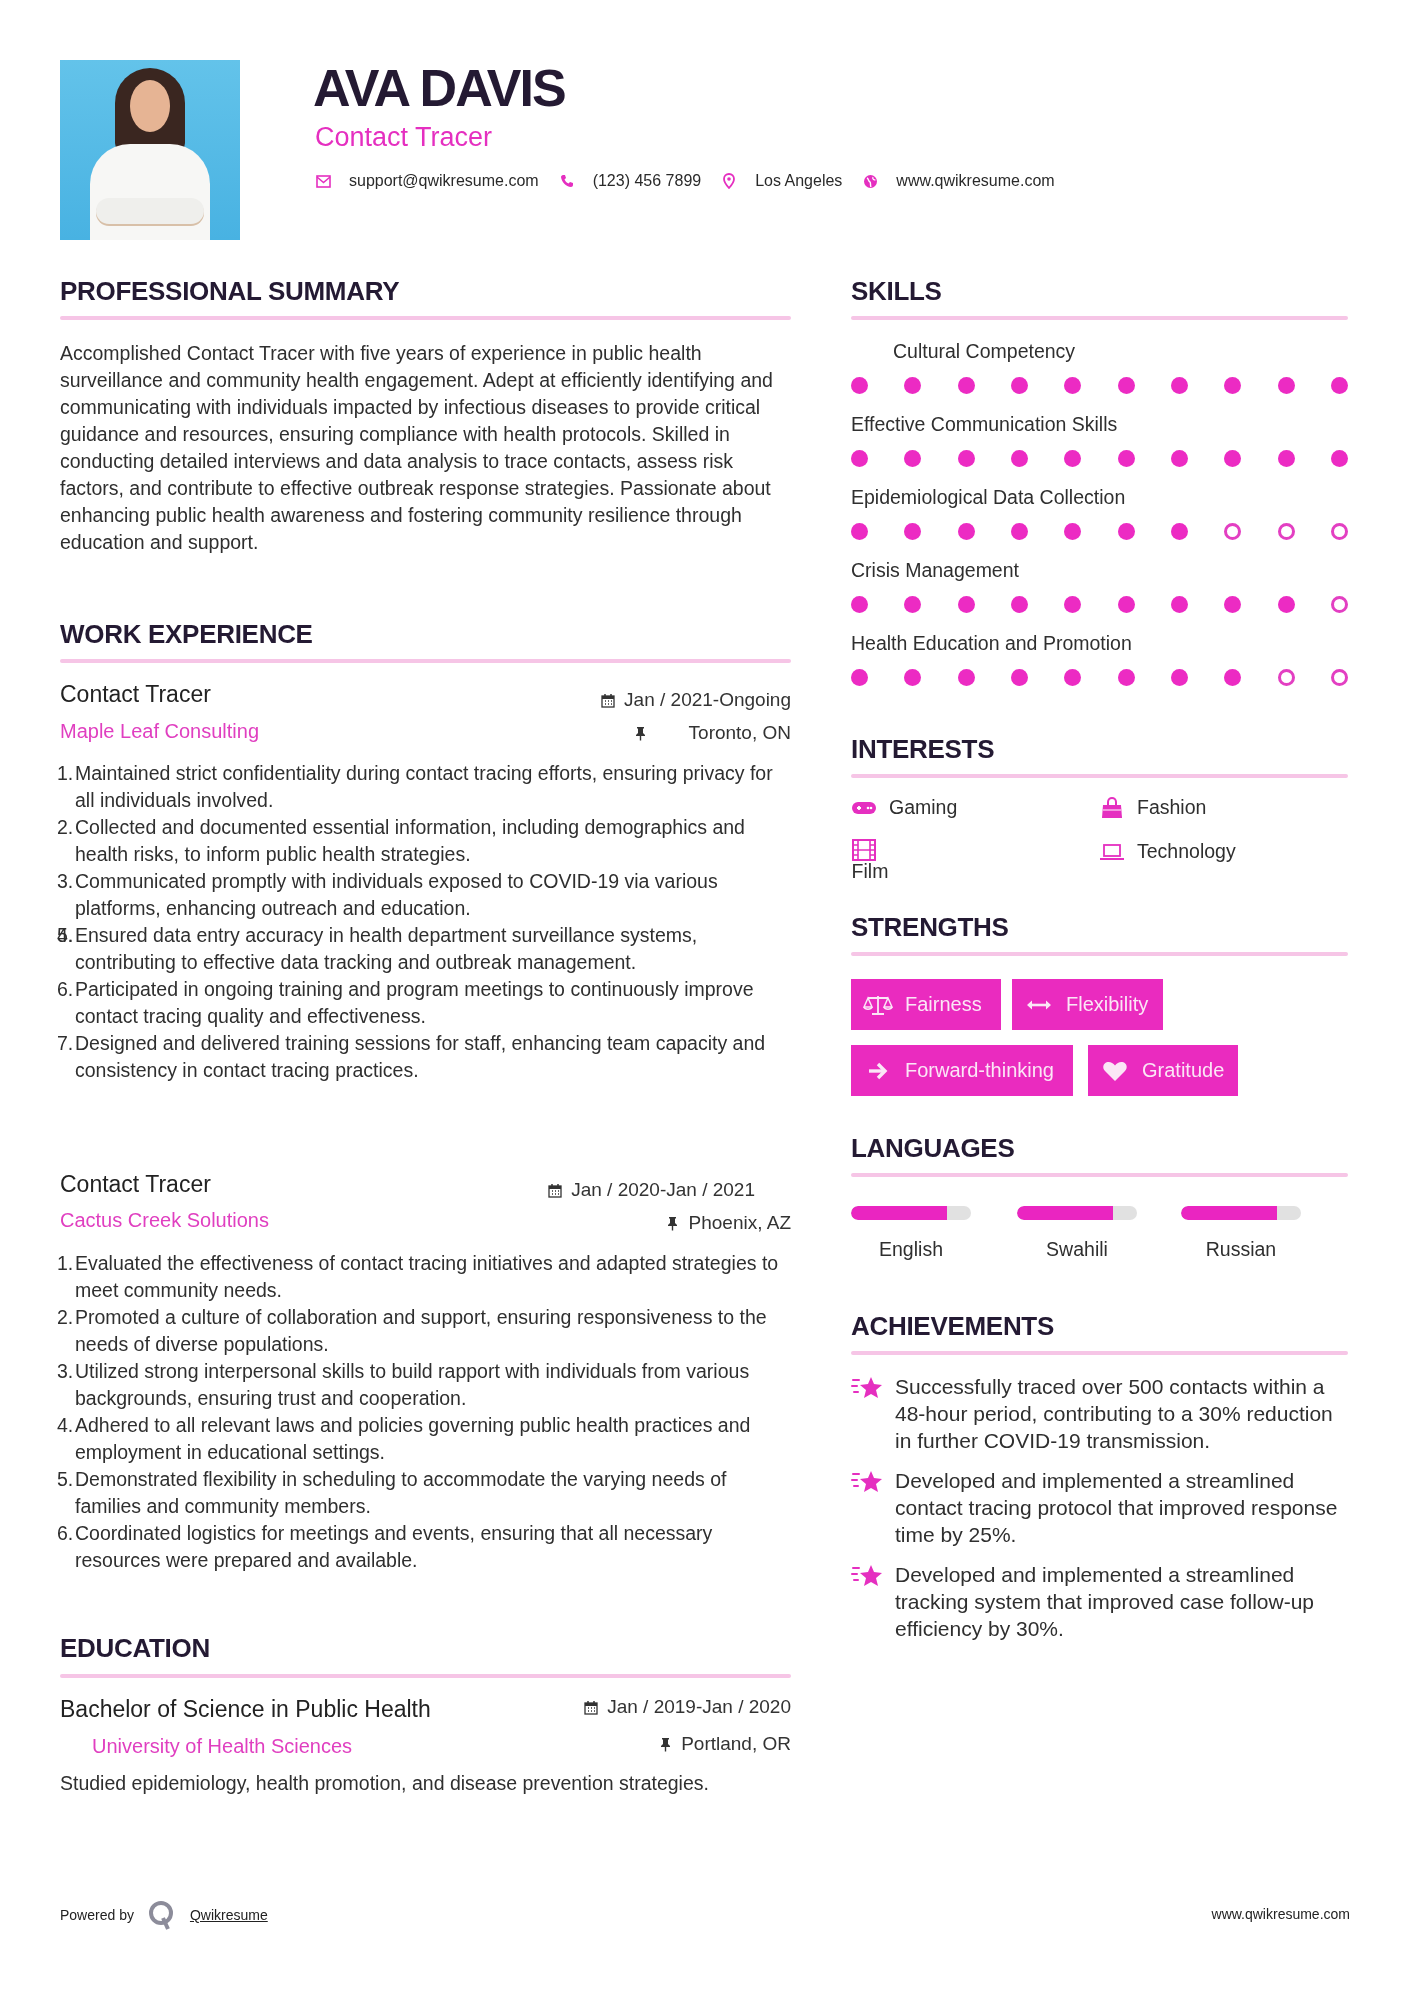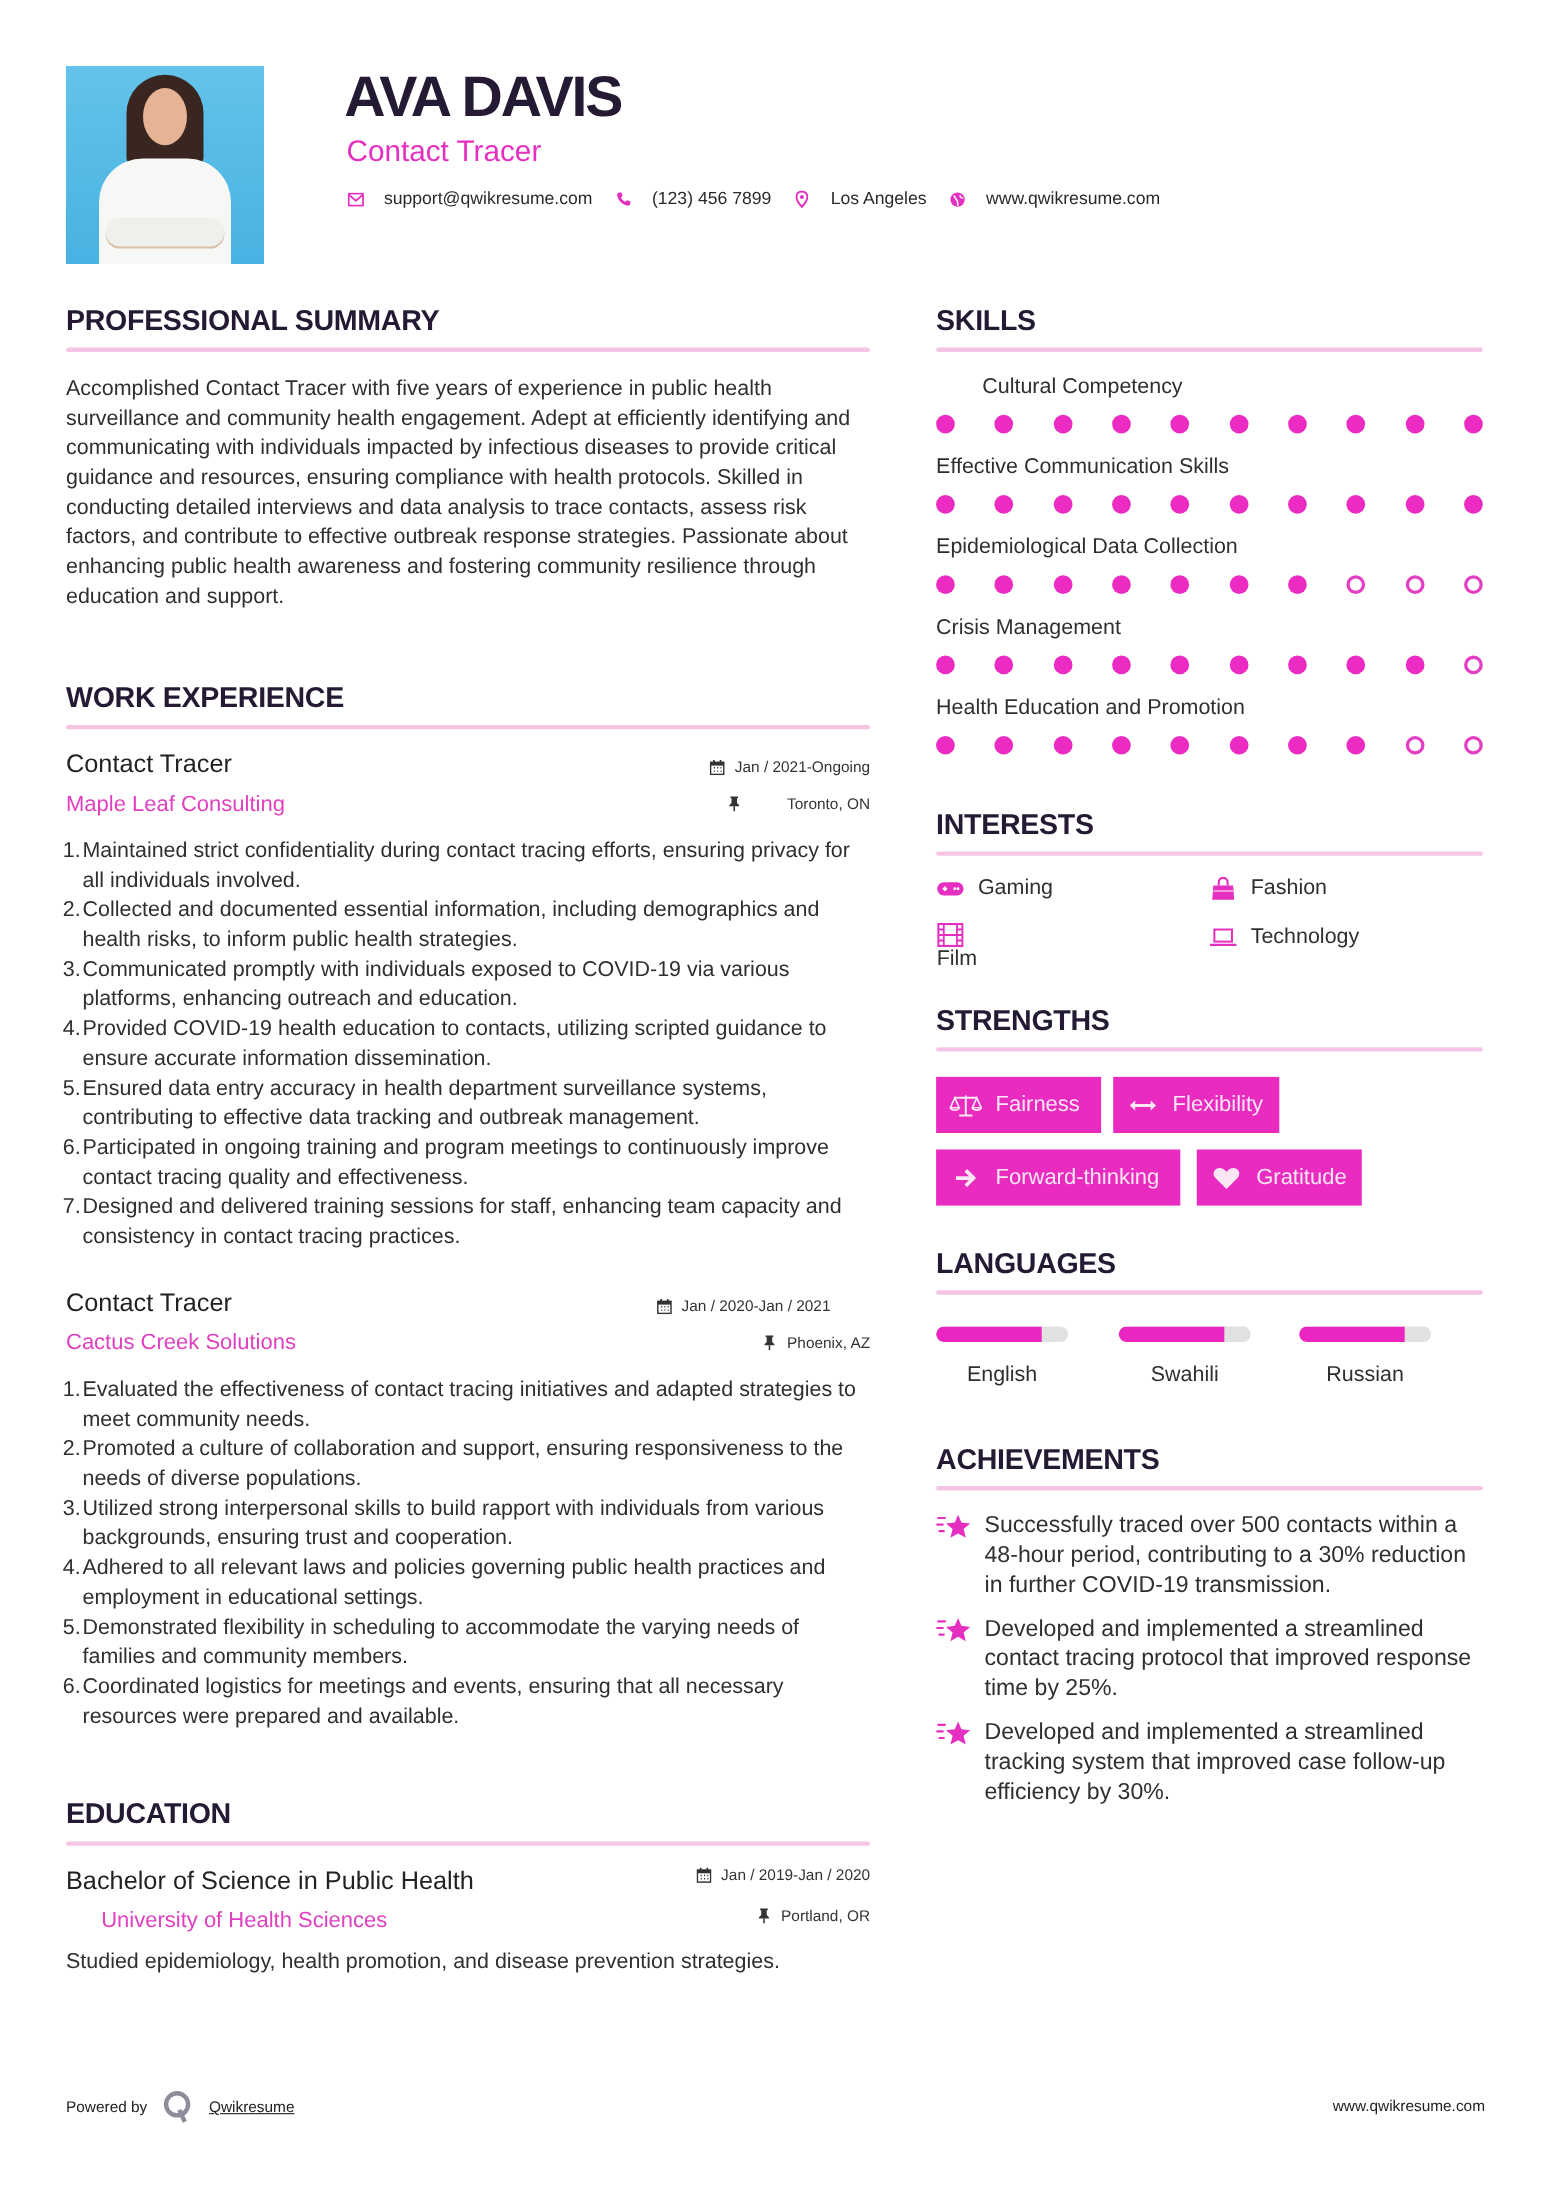--- a/index.html
+++ b/index.html
@@ -20,21 +20,21 @@
   .contacts .ci { display: flex; align-items: center; margin-right: 20px; }
   .contacts .ico { width: 16px; height: 16px; margin-right: 18px; display: inline-flex; align-items: center; justify-content: center; }
 
   .section-title { position: absolute; font-size: 26px; font-weight: 700; color: #241a33; letter-spacing: -0.3px; }
   .divider { position: absolute; height: 4px; background: #f6c5e6; border-radius: 2px; }
 
   .para { position: absolute; font-size: 19.5px; line-height: 27px; color: #2f2f2f; }
 
   .job-role { position: absolute; font-size: 23px; color: #222; }
   .job-company { position: absolute; font-size: 20px; color: #e03fc0; }
-  .meta { position: absolute; font-size: 14px; color: #333; display: flex; align-items: center; justify-content: flex-end; }
+  .meta { position: absolute; font-size: 19px; color: #333; display: flex; align-items: center; justify-content: flex-end; }
   .meta .mi { width: 16px; height: 16px; margin-right: 8px; display: inline-flex; align-items: center; justify-content: center; }
 
   ol.bullets { position: absolute; list-style: none; font-size: 19.5px; line-height: 27px; color: #2f2f2f; }
   ol.bullets li { position: relative; padding-left: 18px; }
   ol.bullets li .num { position: absolute; left: 0; top: 0; }
 
   .skill-label { position: absolute; left: 851px; font-size: 19.5px; color: #2f2f2f; }
   .dots { position: absolute; left: 851px; width: 497px; height: 18px; display: flex; justify-content: space-between; }
   .dot { width: 17px; height: 17px; border-radius: 50%; background: #ec2bc3; }
   .dot.empty { background: #fff; border: 3px solid #e33fc2; }
@@ -137,21 +137,21 @@
           <path d="M2 1 H9 V2.5 H8 V7 L10 9 V10 H1 V9 L3 7 V2.5 H2 Z" fill="#333"></path>
           <path d="M5.5 10 V14.5" stroke="#333" stroke-width="1.4"></path>
         </svg>
     </span>
     <span>Toronto, ON</span>
   </div>
   <ol class="bullets" style="left:57px; top:760px; width:740px;">
     <li><span class="num">1.</span><span>Maintained strict confidentiality during contact tracing efforts, ensuring privacy for all individuals involved.</span></li>
     <li><span class="num">2.</span><span>Collected and documented essential information, including demographics and health risks, to inform public health strategies.</span></li>
     <li><span class="num">3.</span><span>Communicated promptly with individuals exposed to COVID-19 via various platforms, enhancing outreach and education.</span></li>
-    <li><span class="num">4.</span><span>Provided COVID-19 health education to contacts, utilizing scripted guidance to ensure accurate information dissemination.</span></li>
+    <li><span class="num">4.</span></li>
     <li><span class="num">5.</span><span>Ensured data entry accuracy in health department surveillance systems, contributing to effective data tracking and outbreak management.</span></li>
     <li><span class="num">6.</span><span>Participated in ongoing training and program meetings to continuously improve contact tracing quality and effectiveness.</span></li>
     <li><span class="num">7.</span><span>Designed and delivered training sessions for staff, enhancing team capacity and consistency in contact tracing practices.</span></li>
   </ol>
 </div>
 
 <div>
   <div class="job-role" style="left:60px; top:1171px;">Contact Tracer</div>
   <div class="job-company" style="left:60px; top:1209px;">Cactus Creek Solutions</div>
   <div class="meta" style="right:652px; top:1179px;">

